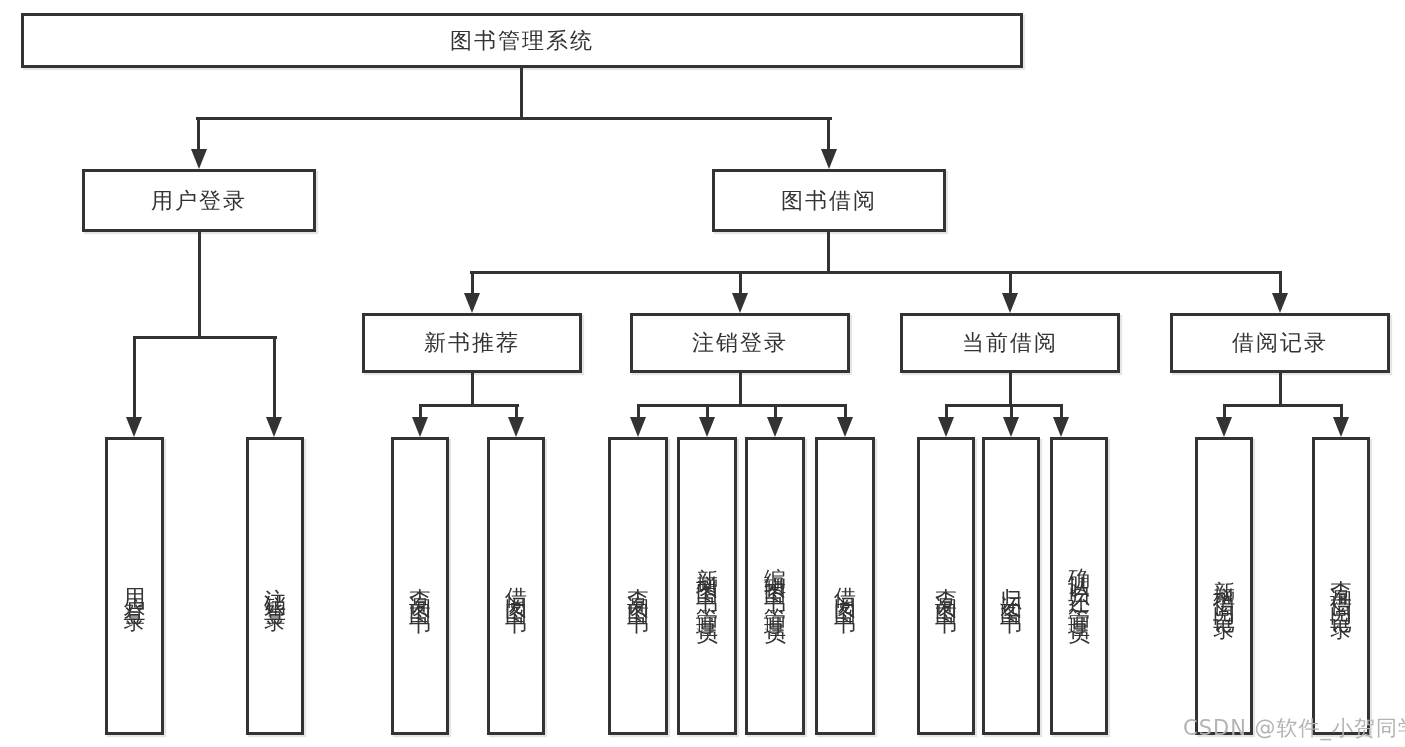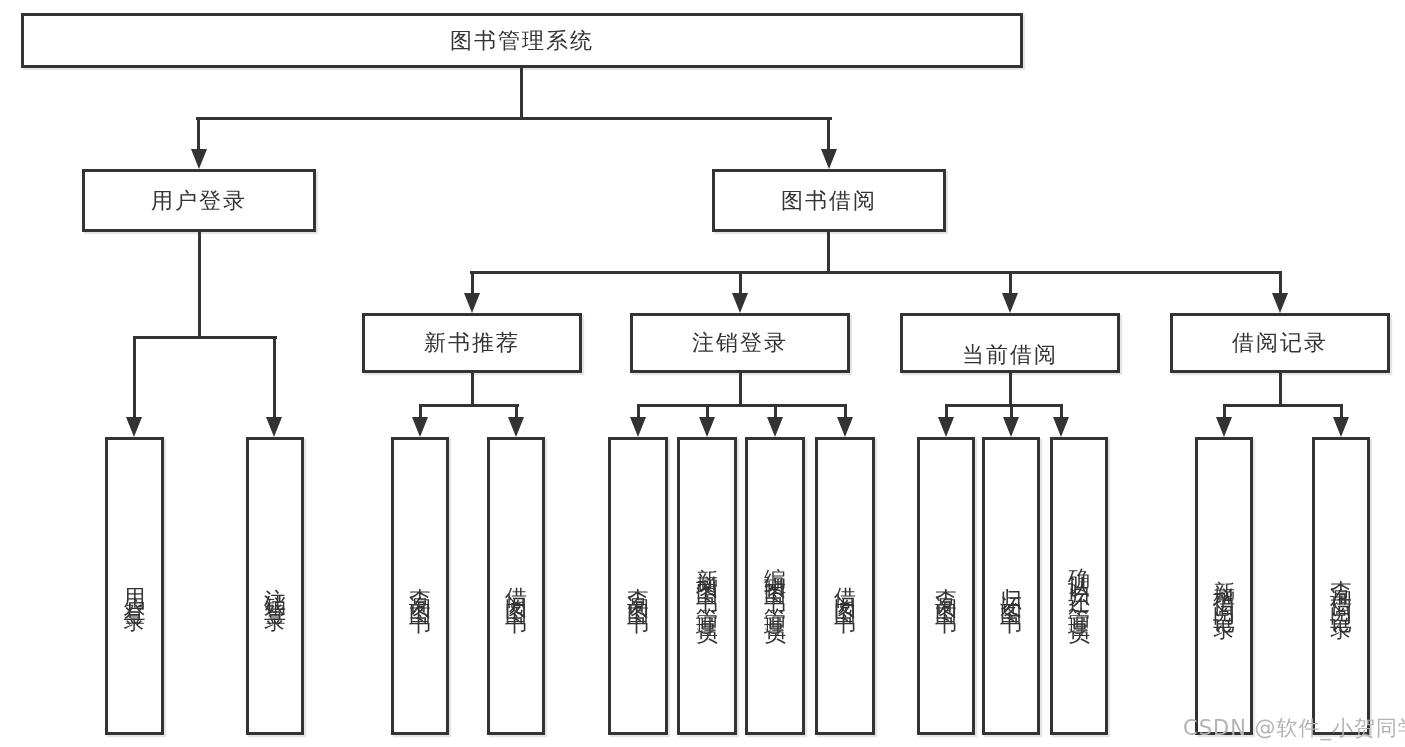--- a/index.html
+++ b/index.html
@@ -44,21 +44,21 @@
   <div class="node" style="left:712px;top:169px;width:234px;height:63px;">
     <span>图书借阅</span>
   </div>
 
   <div class="node" style="left:362px;top:313px;width:220px;height:60px;">
     <span>新书推荐</span>
   </div>
   <div class="node" style="left:630px;top:313px;width:220px;height:60px;">
     <span>注销登录</span>
   </div>
-  <div class="node" style="left:900px;top:313px;width:220px;height:60px;align-items:flex-end;">
+  <div class="node" style="left:900px;top:313px;width:220px;height:60px;">
     <span>当前借阅</span>
   </div>
   <div class="node" style="left:1170px;top:313px;width:220px;height:60px;">
     <span>借阅记录</span>
   </div>
 
   <div class="node leaf" style="left:105px;top:437px;width:59px;height:298px;">
     <span>用户登录</span>
   </div>
   <div class="node leaf" style="left:246px;top:437px;width:58px;height:298px;">

